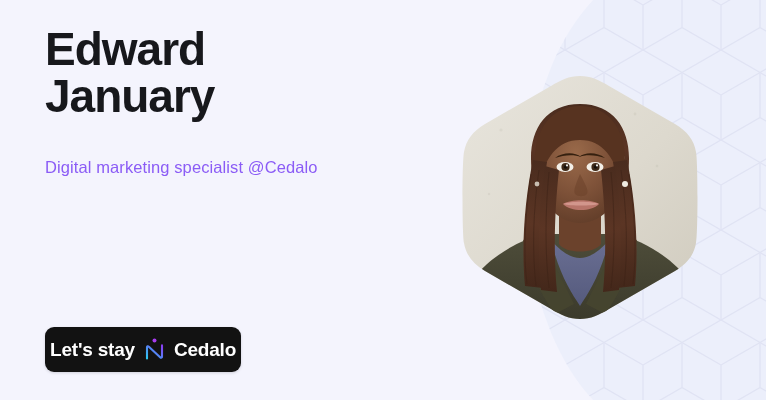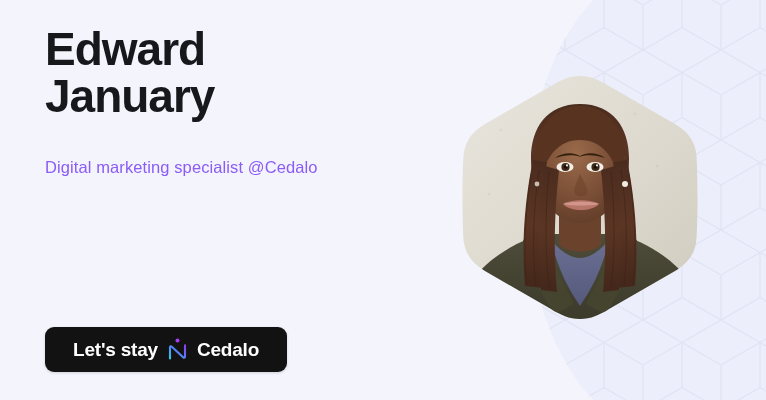--- a/index.html
+++ b/index.html
@@ -66,21 +66,21 @@
     white-space: nowrap;
     margin-top: 8px;
   }
 
   
   .cta {
     position: absolute;
     left: 45px;
     top: 327px;
     height: 45px;
-    padding: 0 28px;
+    padding: 0 5px;
     display: flex;
     align-items: center;
     gap: 9px;
     background: #121212;
     border: none;
     border-radius: 9px;
     cursor: pointer;
     box-shadow: 0 1px 3px rgba(20,20,40,.16);
   }
   .cta-text {

